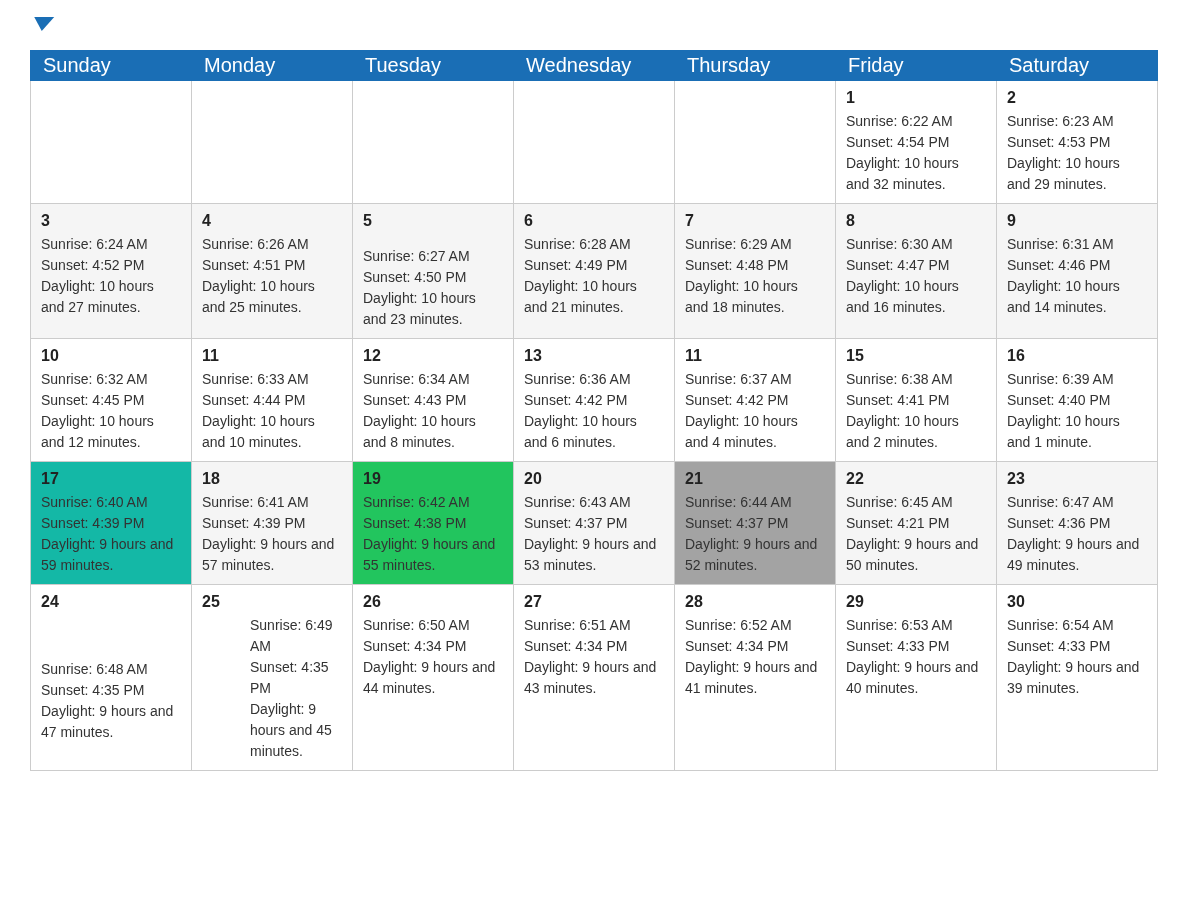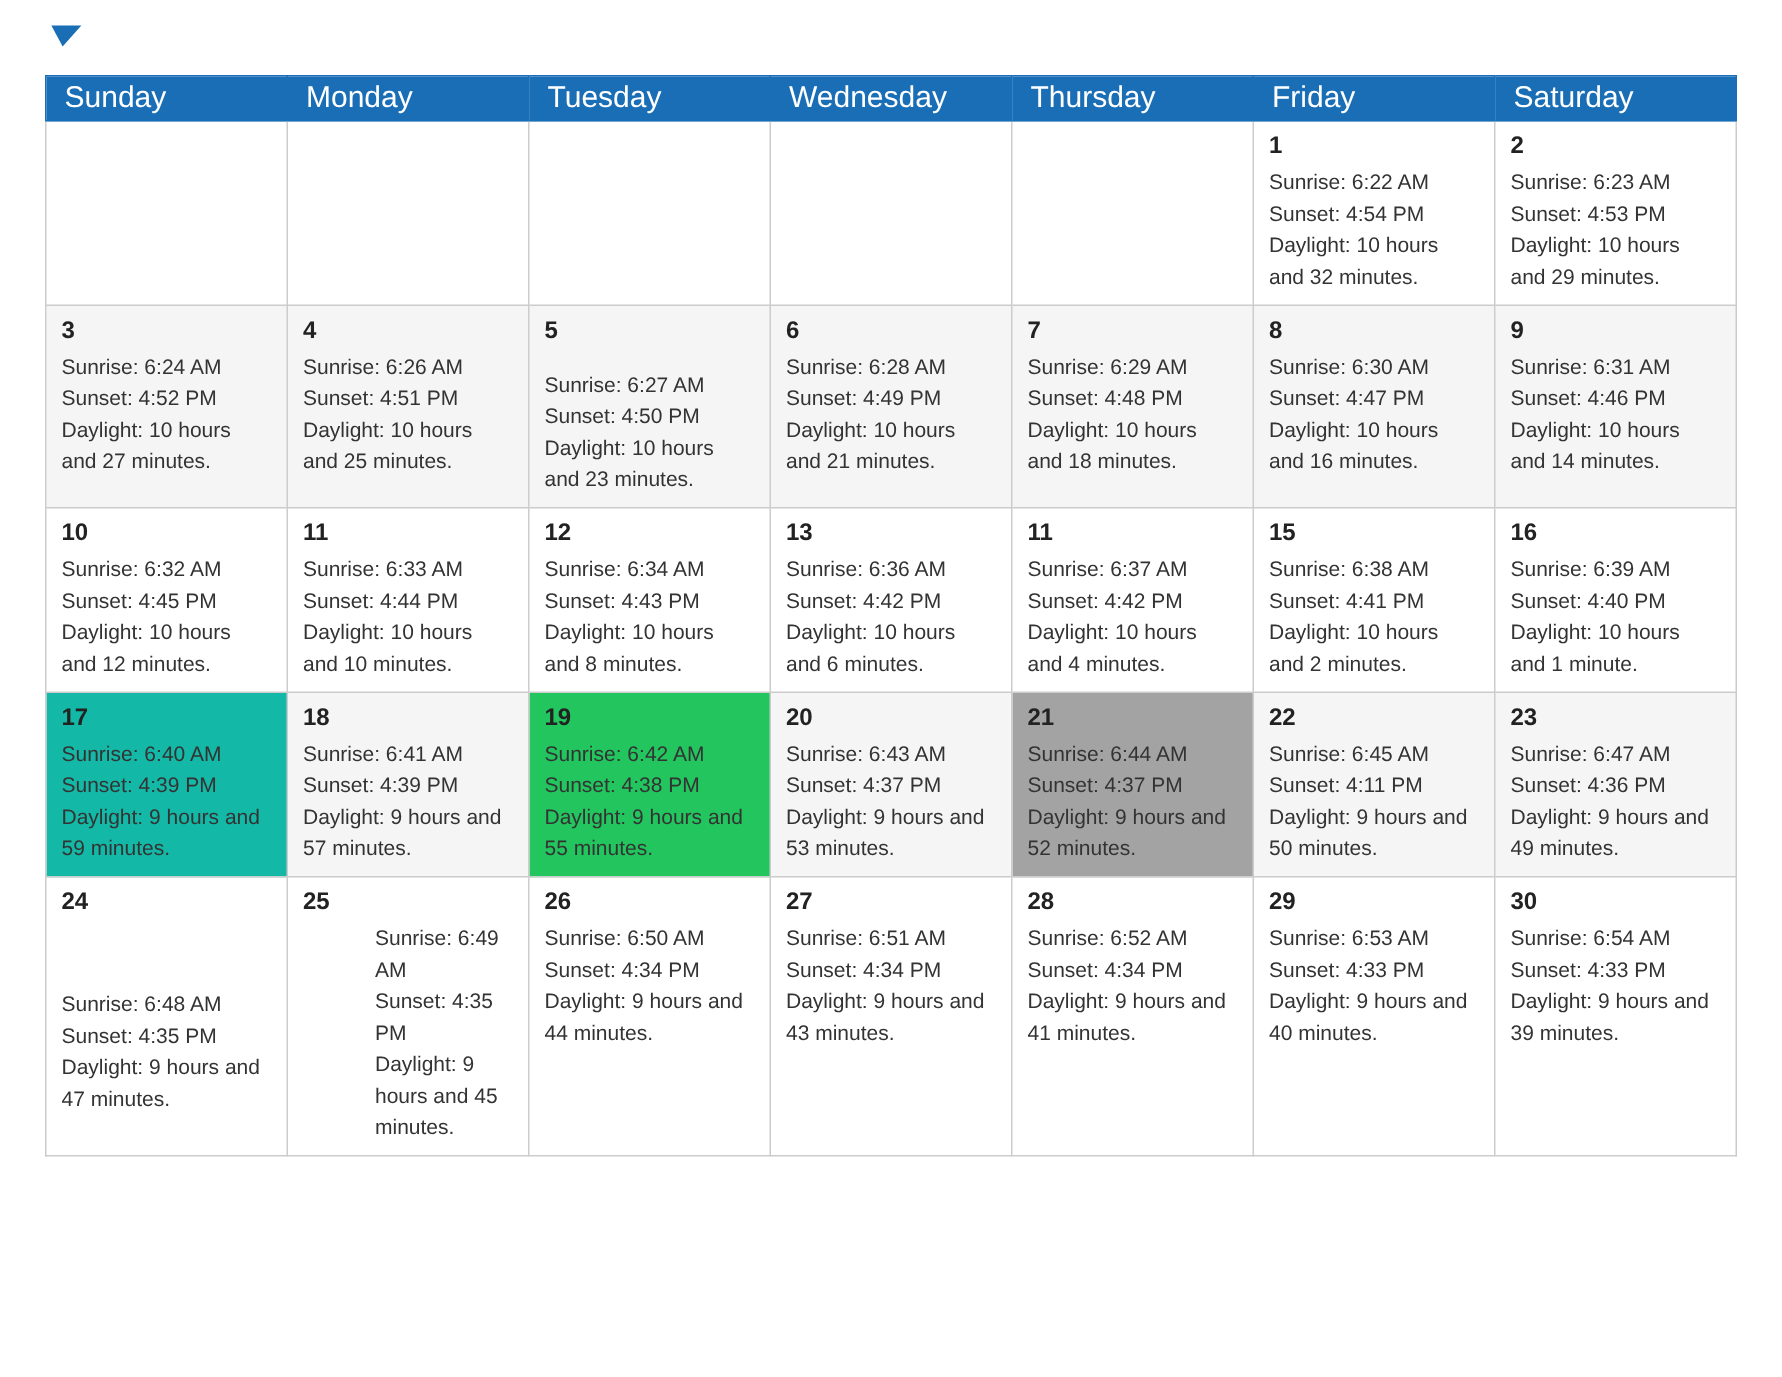--- a/index.html
+++ b/index.html
@@ -275,21 +275,21 @@
         </td>
         <td style="background: #a3a3a3;">
           <span class="day-number">21</span>
           <div class="day-info" style="white-space: pre-line;">Sunrise: 6:44 AM
 Sunset: 4:37 PM
 Daylight: 9 hours and 52 minutes.</div>
         </td>
         <td style="background: rgb(245, 245, 245);">
           <span class="day-number">22</span>
           <div class="day-info" style="white-space: pre-line;">Sunrise: 6:45 AM
-Sunset: 4:11 PM
+Sunset: 4:21 PM
 Daylight: 9 hours and 50 minutes.</div>
         </td>
         <td style="background: rgb(245, 245, 245);">
           <span class="day-number">23</span>
           <div class="day-info" style="white-space: pre-line;">Sunrise: 6:47 AM
 Sunset: 4:36 PM
 Daylight: 9 hours and 49 minutes.</div>
         </td>
       </tr>
       <tr>

